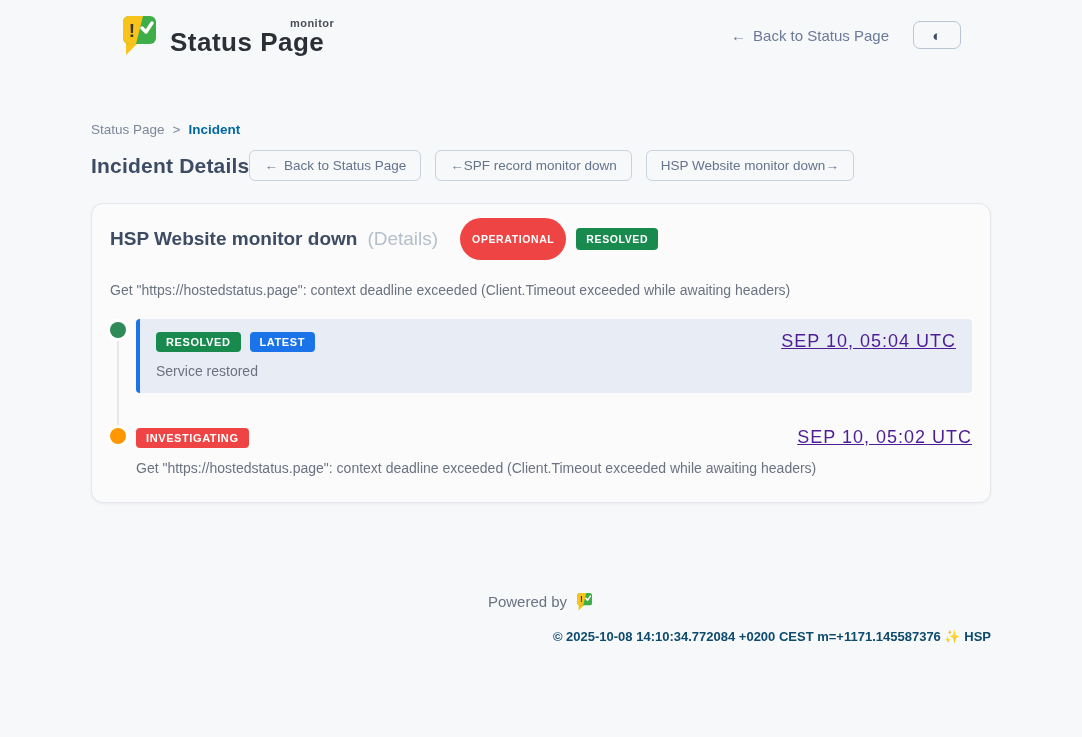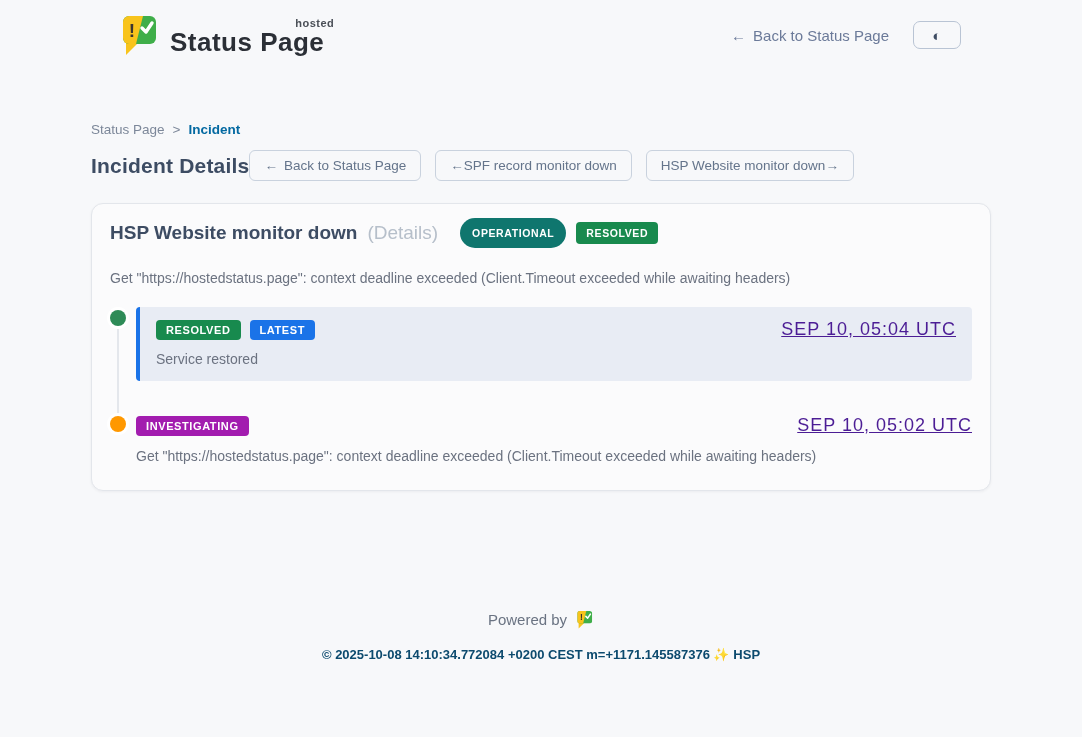--- a/index.html
+++ b/index.html
@@ -27,47 +27,47 @@
   .page-title { font-size:21px; font-weight:700; color:#3d4c63; letter-spacing:.2px; }
   .nav-btns { display:flex; gap:14px; }
   .btn { font-family:inherit; font-size:13.5px; color:#64748b; background:transparent; border:1px solid #c9d2de; border-radius:6px; padding:7px 14px; display:flex; align-items:center; cursor:pointer; }
   .btn .gap { margin-right:6px; }
   
   .card { margin-top:22px; background:#fbfbfc; border:1px solid #e3e6eb; border-radius:12px; box-shadow:0 1px 3px rgba(16,24,40,.05); padding:14px 18px 26px; }
   .card-title-row { display:flex; align-items:center; gap:10px; }
   .incident-title { font-size:19px; font-weight:700; color:#3d4c63; }
   .incident-component { font-size:19px; font-weight:400; color:#b6bfca; }
   .badge { font-size:10.5px; font-weight:700; letter-spacing:.6px; color:#fff; text-transform:uppercase; }
-  .badge-operational { background:#0f766e; border-radius:999px; padding:9px 12px; margin-left:12px; }
+  .badge-operational { background:#ef4444; border-radius:999px; padding:15px 12px; margin-left:12px; }
   .badge-resolved-hdr { background:#188a4e; border-radius:4px; padding:5px 10px; }
   .meta { margin-top:8px; font-size:13px; color:#6b7280; }
   .meta b { color:#4a5568; font-weight:700; margin-right:4px; }
   .description { margin-top:22px; font-size:14px; color:#6b7280; }
   
   .timeline { margin-top:21px; position:relative; }
   .t-line { position:absolute; left:7px; top:22px; width:2px; height:88px; background:#e4e7ec; }
   .t-entry { display:flex; gap:10px; position:relative; }
   .t-entry + .t-entry { margin-top:32px; }
   .dot { flex:0 0 16px; width:16px; height:16px; border-radius:50%; margin-top:3px; box-shadow:0 0 0 3px #ffffff; position:relative; z-index:1; }
   .dot-green { background:#2e8b57; }
   .dot-orange { background:#ff9800; }
   .t-content { flex:1; }
   .panel { background:#e8ecf4; border-left:4px solid #1a73e8; border-radius:4px; padding:12px 16px 14px; }
   .row-between { display:flex; justify-content:space-between; align-items:center; }
   .t-badges { display:flex; gap:9px; }
   .t-badge { font-size:11px; font-weight:700; letter-spacing:.6px; color:#fff; border-radius:4px; padding:4px 10px; text-transform:uppercase; }
   .tb-resolved { background:#188a4e; }
   .tb-latest { background:#1a73e8; }
-  .tb-investigating { background:#a21caf; }
+  .tb-investigating { background:#ef4444; }
   .t-time { font-size:18px; color:#4c1d95; letter-spacing:1px;text-decoration:underline; }
   .t-msg { margin-top:11px; font-size:14px; color:#6b7280; }
   .plain { padding:2px 0 0; }
   .plain .t-msg { margin-top:12px; }
   
-  .footer { margin-top:118px; text-align:center; }
+  .footer { margin-top:88px; text-align:right; }
   .powered { font-size:15px; color:#6a7382; display:flex; align-items:center; justify-content:center; gap:8px; }
   .copyright { margin-top:17px; font-size:13px; color:#0c4a6e;font-weight:bold; }
   svg { display:block; }
 </style>
 </head>
 <body>
 
 <div class="header">
   <div class="logo">
     <span>
@@ -81,21 +81,21 @@
         <g clip-path="url(#bub)">
           <rect x="5" y="4" width="33" height="28" fill="#3fae49"></rect>
           <polygon points="5,4 25,4 18,32 5,32" fill="#f8c41c"></polygon>
         </g>
         <text x="14" y="25" font-size="19" font-weight="bold" fill="#3a3530" text-anchor="middle" font-family="Liberation Sans, sans-serif">!</text>
         <polyline points="24,16 28,20 34,11" fill="none" stroke="#ffffff" stroke-width="3.4" stroke-linecap="round" stroke-linejoin="round"></polyline>
       </svg>
     </span>
     <span class="logo-text-wrap">
       <span class="logo-title">Status Page</span>
-      <span class="logo-sup">hosted</span>
+      <span class="logo-sup">monitor</span>
     </span>
   </div>
   <div class="header-right">
     <a class="back-link">
       <span>←</span>
       <span>Back to Status Page</span>
     </a>
     <button class="theme-toggle">
       <span>◐</span>
     </button>

